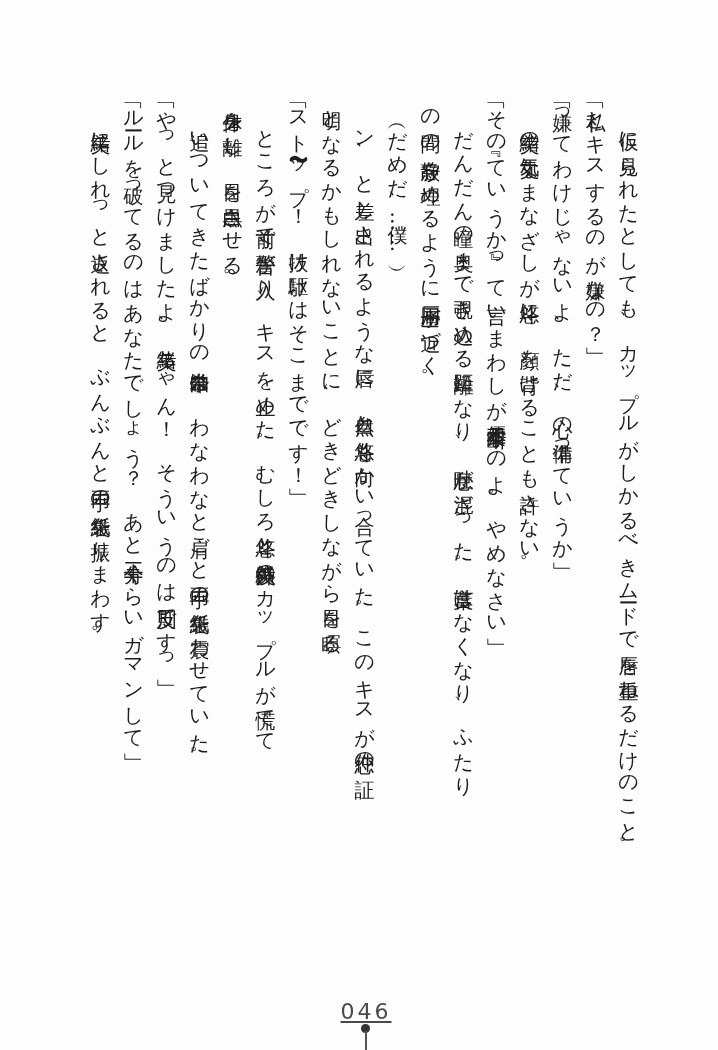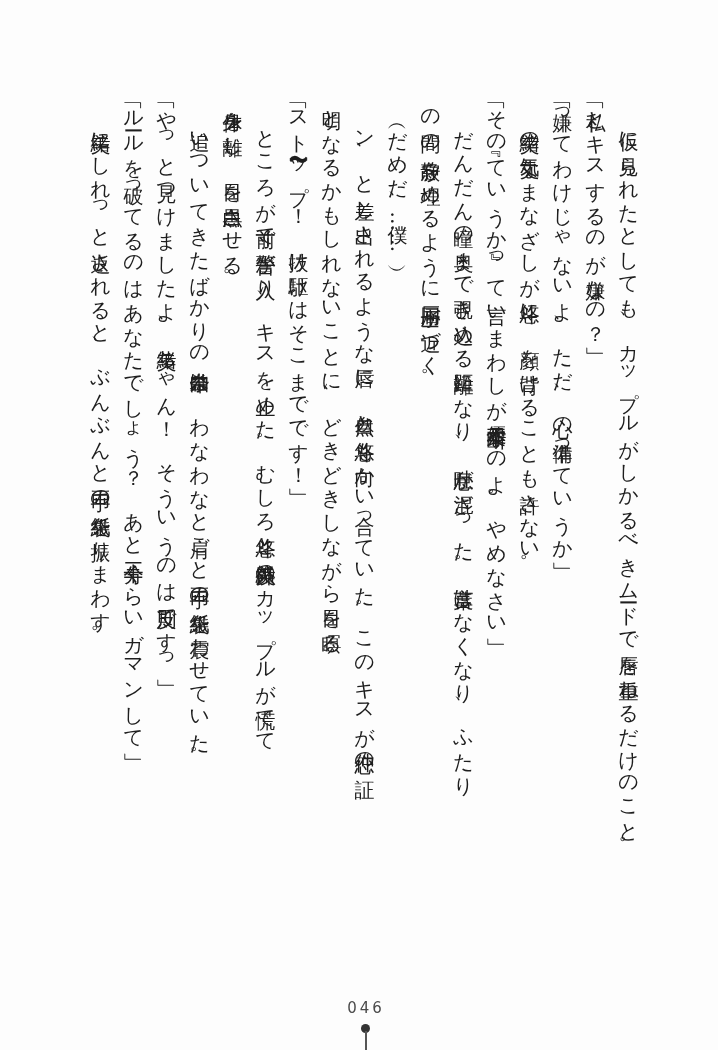--- a/index.html
+++ b/index.html
@@ -39,23 +39,24 @@
   }
   .line.indent {
     text-indent: 21px;       
   }
   .pagenum {
     position: absolute;
     top: 999px;
     left: 366px;
     transform: translateX(-50%);
     font-family: "DejaVu Sans", "Liberation Sans", sans-serif;
-    font-size: 15px;
+    font-size: 22px;
     letter-spacing: 3px;
     color: #4a4a4a;
+    text-decoration: underline;
   }
   .pin-dot {
     position: absolute;
     top: 1024px;
     left: 361px;
     width: 9px;
     height: 9px;
     border-radius: 50%;
     background: #333333;
   }

